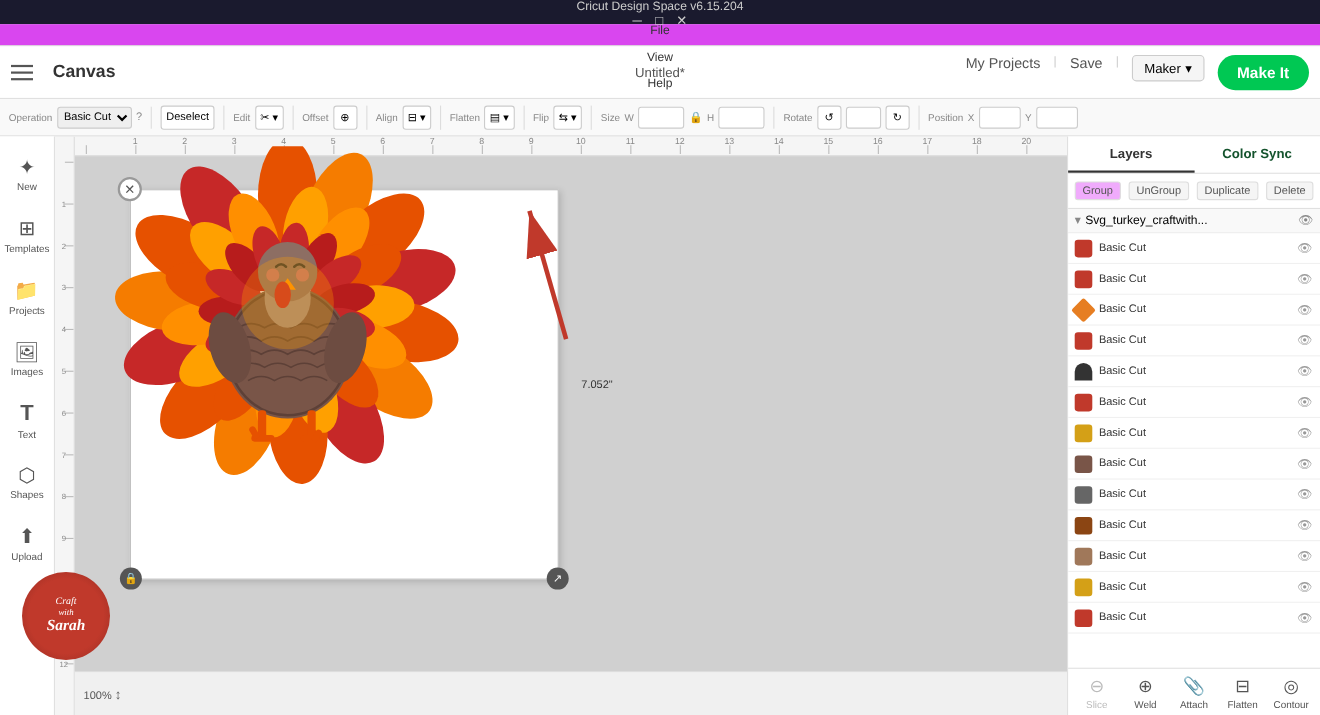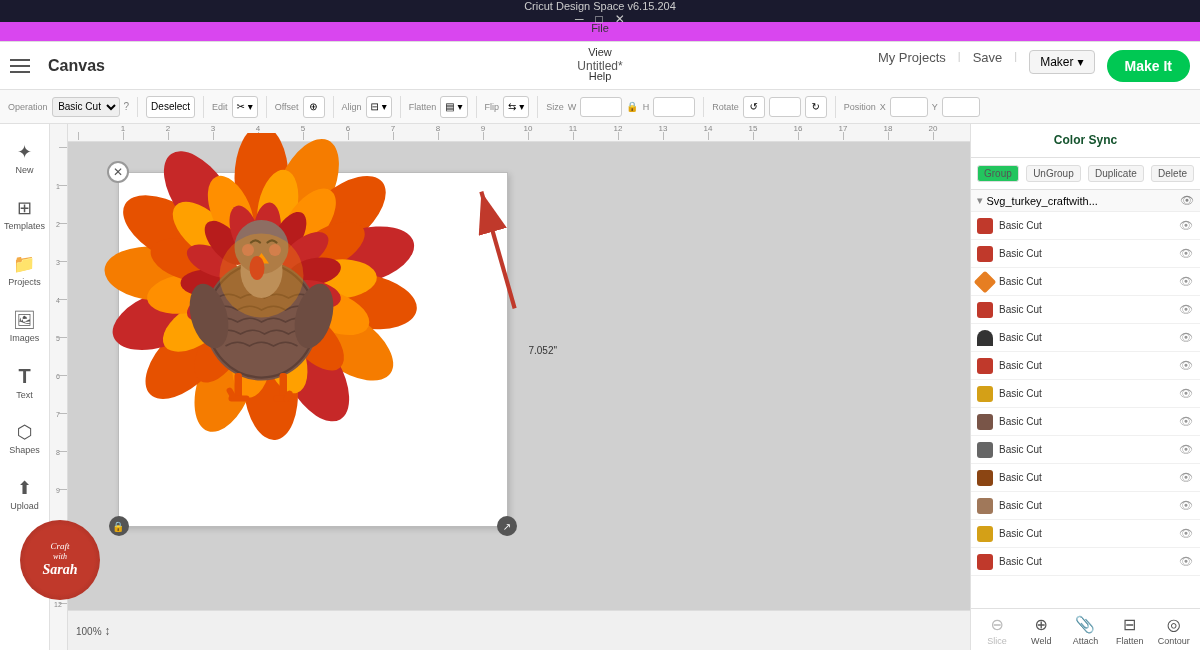--- a/index.html
+++ b/index.html
@@ -264,21 +264,21 @@
     }
     .panel-action-btn {
       font-size: 10px;
       color: #555;
       cursor: pointer;
       padding: 2px 6px;
       border-radius: 3px;
       background: #f5f5f5;
       border: 1px solid #ddd;
     }
-    .panel-action-btn.active { background: #22c55e; }
+    .panel-action-btn.active { background: #f0abfc; }
     #layer-list {
       flex: 1;
       overflow-y: auto;
       overflow-x: hidden;
     }
     .layer-group-header {
       display: flex;
       align-items: center;
       padding: 4px 6px;
       font-size: 11px;
@@ -682,20 +682,23 @@
       <span>
         <span>100%</span>
         <span style="cursor:pointer;font-size:12px;">↕</span>
       </span>
     </div>
   </div>
 
   <div id="right-panel">
 
     <div id="panel-tabs">
+      <div class="panel-tab active">
+        <span>Layers</span>
+      </div>
       <div class="panel-tab">
         <span>Color Sync</span>
       </div>
     </div>
 
     <div id="panel-actions">
       <button class="panel-action-btn active">Group</button>
       <button class="panel-action-btn">UnGroup</button>
       <button class="panel-action-btn">Duplicate</button>
       <button class="panel-action-btn">Delete</button>

